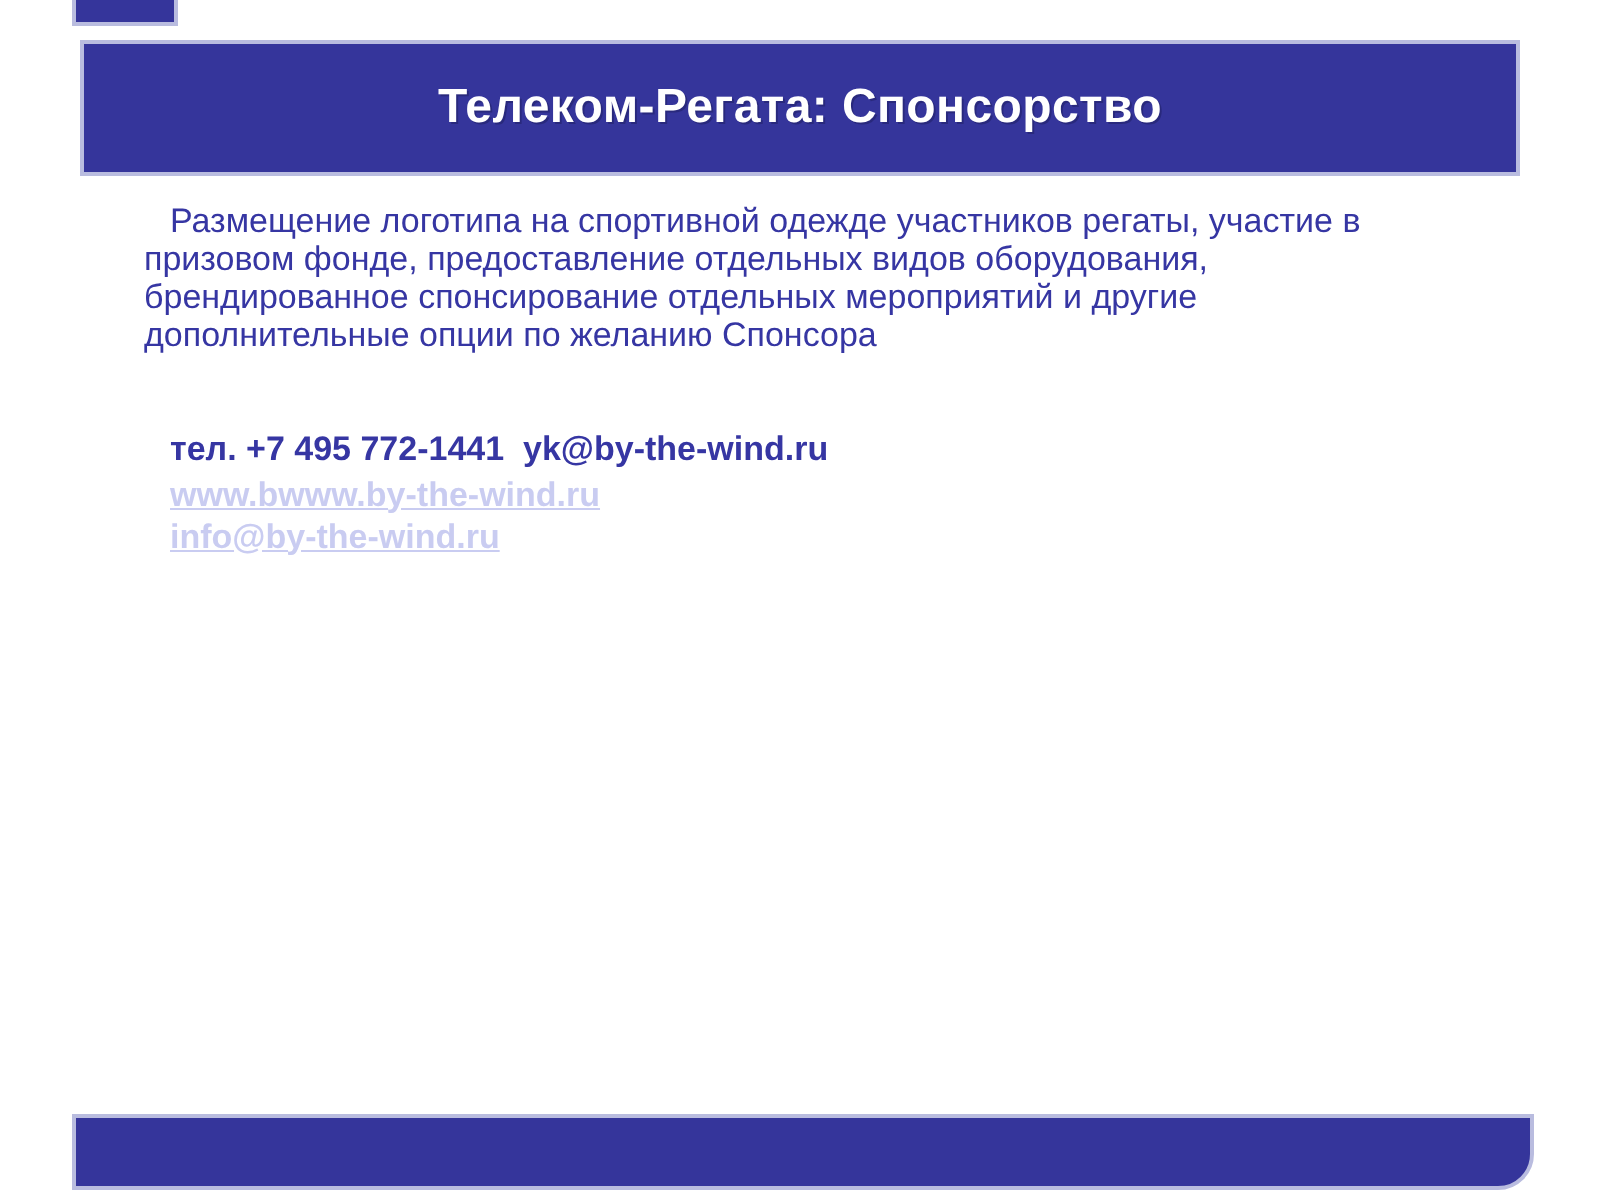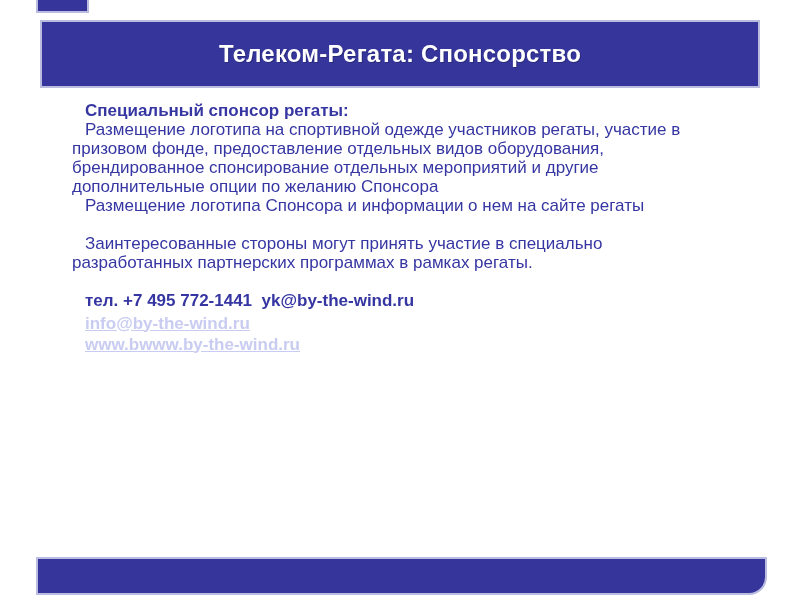--- a/index.html
+++ b/index.html
@@ -79,35 +79,32 @@
 
 <div class="slide">
 
   <div class="corner-chip"></div>
 
   <div class="header">
     <div class="title">Телеком-Регата: Спонсорство</div>
   </div>
 
   <div class="content">
-    <p class="bold">Специальный спонсор регаты:</p>
     <p>Размещение логотипа на спортивной одежде участников регаты, участие в призовом фонде, предоставление отдельных видов оборудования, брендированное спонсирование отдельных мероприятий и другие дополнительные опции по желанию Спонсора</p>
-    <p>Размещение логотипа Спонсора и информации о нем на сайте регаты</p>
 
     <div class="spacer"></div>
 
-    <p>Заинтересованные стороны могут принять участие в специально разработанных партнерских программах в рамках регаты.</p>
 
     <div class="spacer"></div>
 
     <div class="contact">
       <p>тел. +7 495 772-1441&nbsp; yk@by-the-wind.ru</p>
     </div>
 
     <div class="links">
+      <a>www.bwww.by-the-wind.ru</a>
       <a>info@by-the-wind.ru</a>
-      <a>www.bwww.by-the-wind.ru</a>
     </div>
   </div>
 
   <div class="bottombar"></div>
 
 </div>
 
 </body></html>

